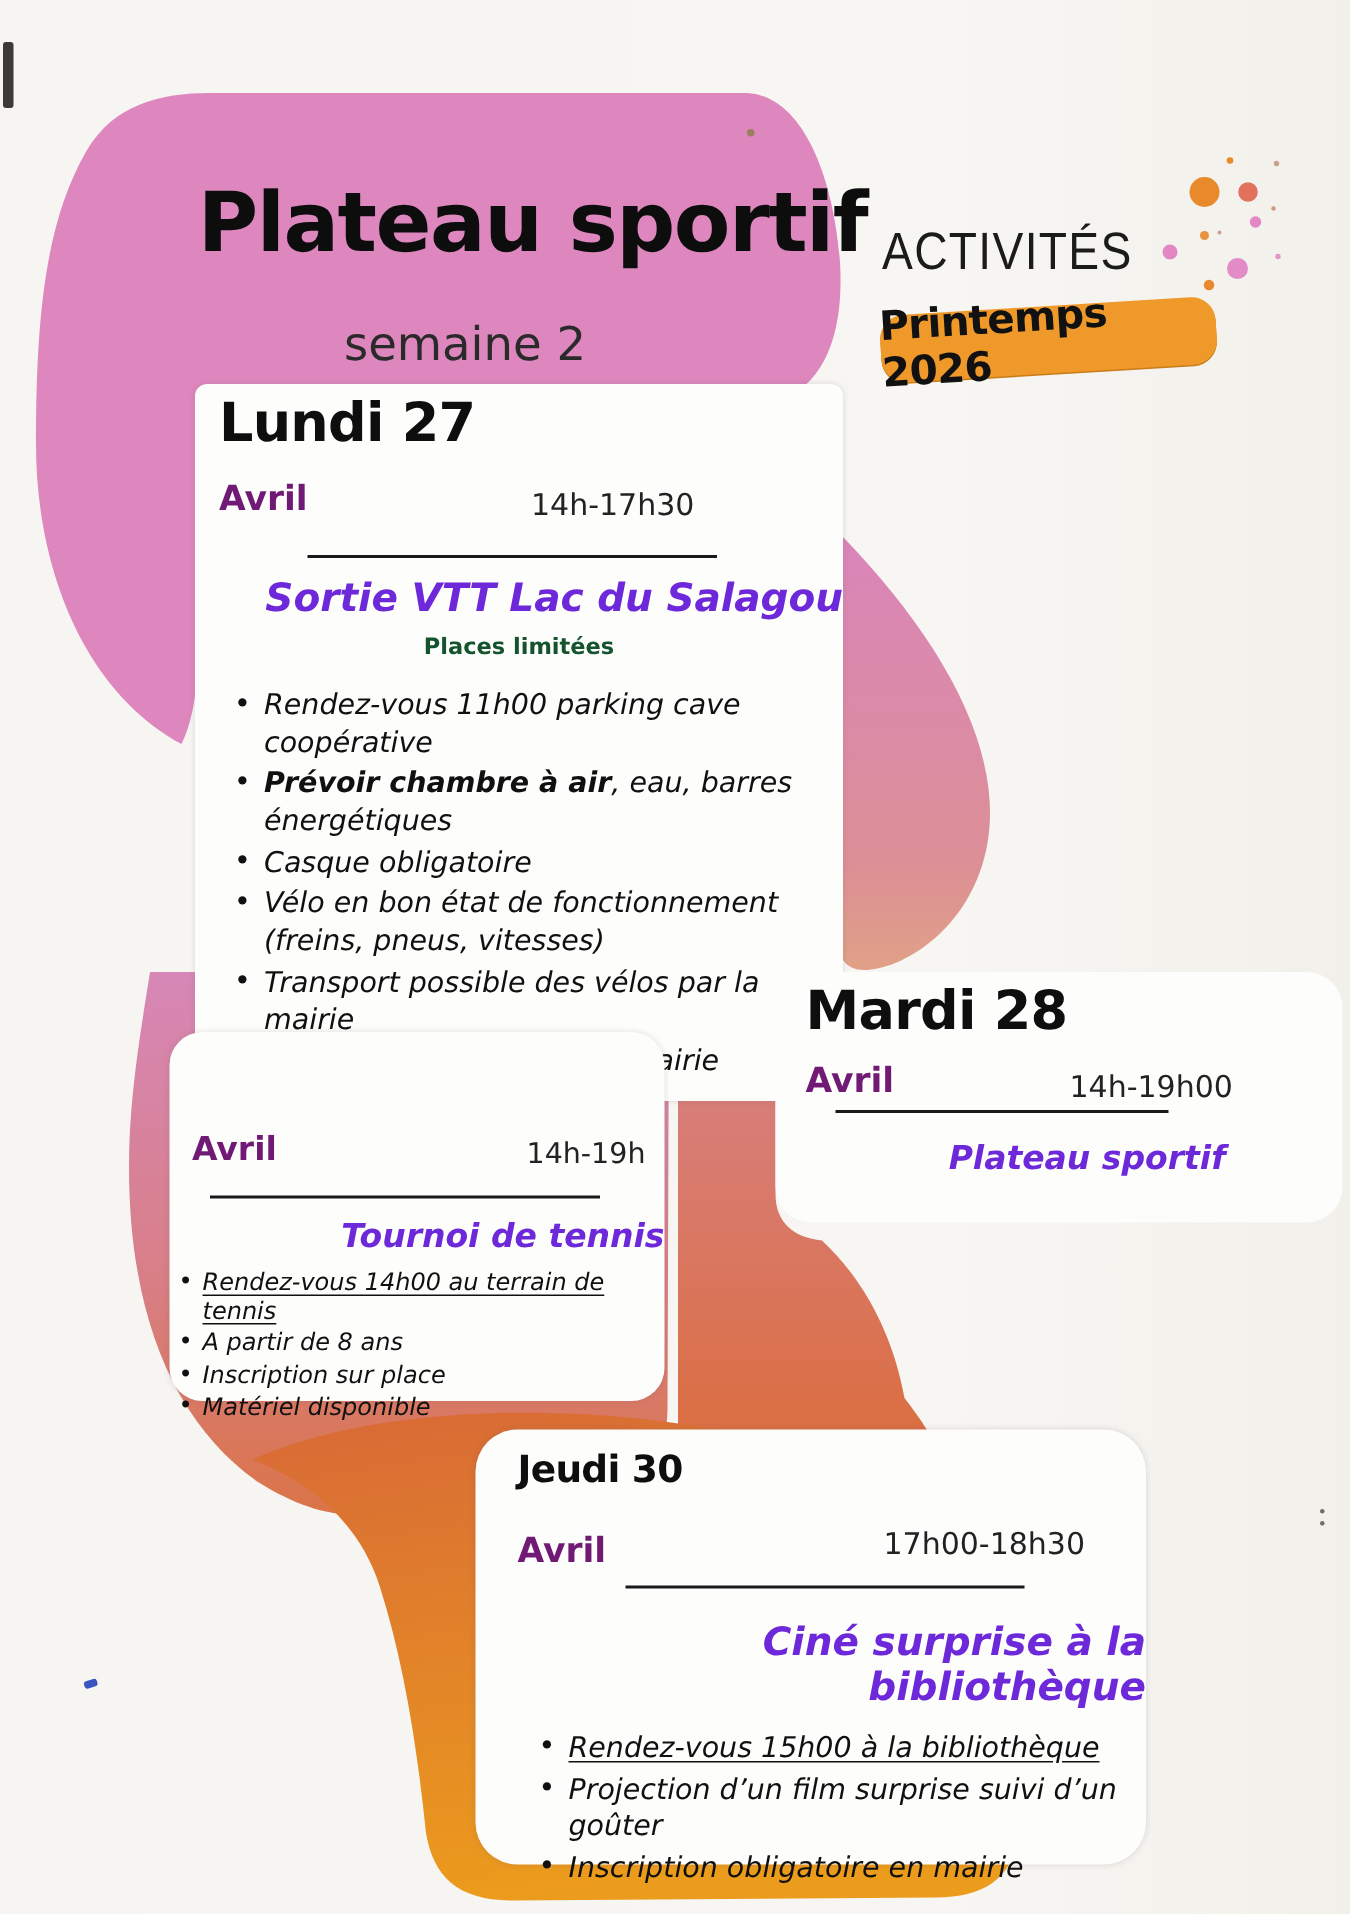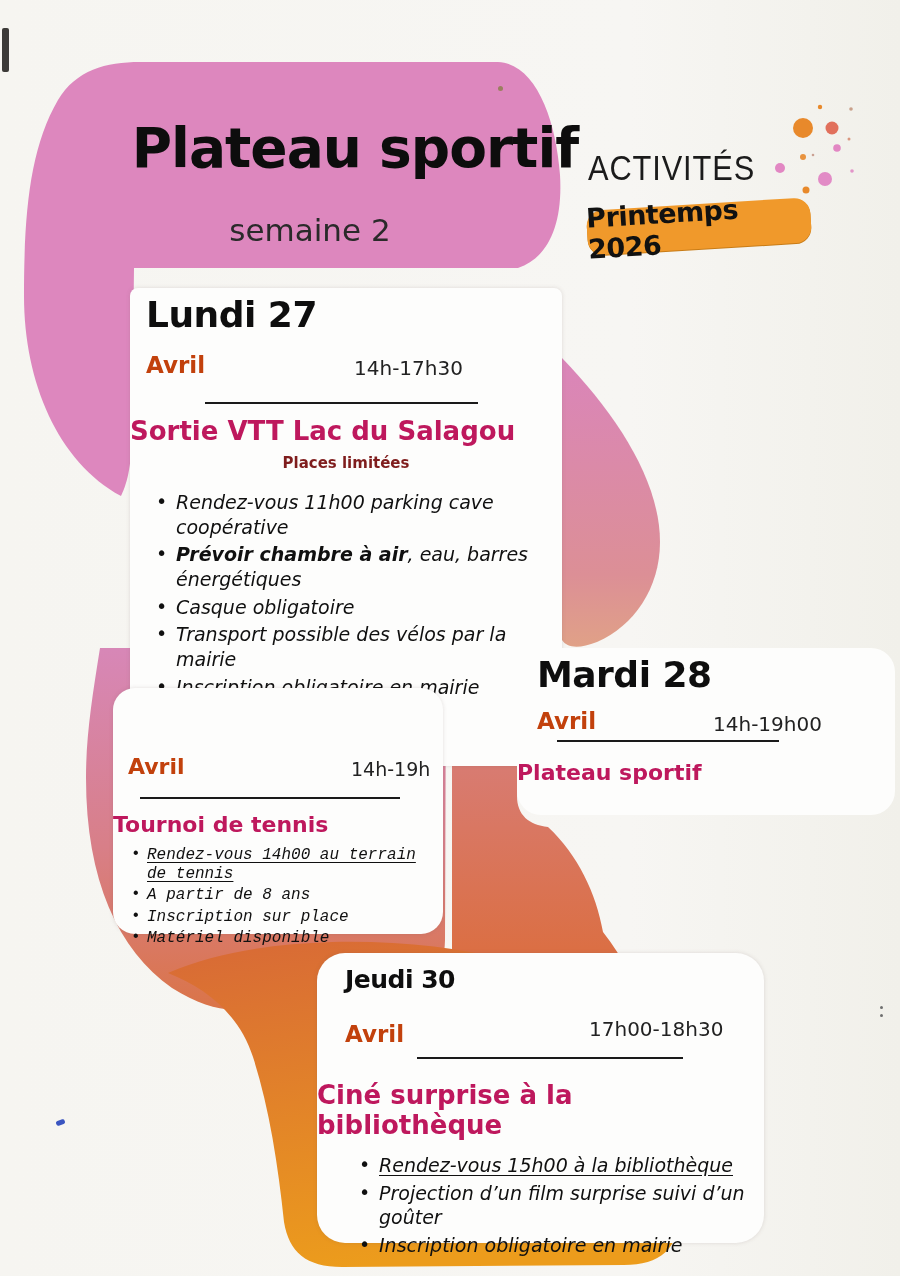--- a/index.html
+++ b/index.html
@@ -27,25 +27,25 @@
   .badge{
     position:absolute; left:587px; top:204px; width:224px; height:45px;
     background:#f0992b; border-radius:16px; transform:rotate(-3.5deg);
     display:flex; align-items:center; justify-content:center;
     box-shadow:0 1px 0 #c87c17;
   }
   .badge span{font-size:27px; font-weight:800; color:#111; letter-spacing:-0.5px;}
   
   .card{position:absolute; background:#fdfdfc; box-shadow:0 0 4px rgba(110,90,90,.18);}
   .day{position:absolute; font-weight:800; color:#0e0e0e; letter-spacing:-0.5px;}
-  .month{position:absolute; font-weight:800; font-size:23px; color:#c2410c;}
+  .month{position:absolute; font-weight:800; font-size:23px; color:#701a75;}
   .time{position:absolute; font-size:20px; color:#222;}
   .divider{position:absolute; border-top:2px solid #1a1a1a; height:0;}
-  .event-title{position:absolute; text-align:left; font-weight:800; color:#be185d;}
-  .note{position:absolute; text-align:center; font-weight:700; font-size:15px; color:#7f1d1d;}
+  .event-title{position:absolute; text-align:right; font-weight:800; color:#6d28d9;font-style:italic;}
+  .note{position:absolute; text-align:center; font-weight:700; font-size:15px; color:#14532d;}
   ul.blist{position:absolute; margin:0; padding:0; list-style:none; font-style:italic; color:#101010;}
   ul.blist li{position:relative; padding-left:24px; margin:0 0 3px 0;}
   ul.blist li::before{content:"•"; position:absolute; left:4px; top:-1px; font-style:normal;}
   ul.b-lg{font-size:19px; line-height:1.3;}
   ul.b-sm{font-size:16px; line-height:1.16;}
   ul.b-sm li{padding-left:20px;}
   .em-bold{font-weight:700; text-underline-offset:3px;}
   .em-underline{text-decoration:underline; text-underline-offset:3px;}
   
   .corner-mark{position:absolute; left:2px; top:28px; width:7px; height:44px; background:#3c3a38; border-radius:2px;}
@@ -140,50 +140,51 @@
     </g>
   </svg>
 
   <div class="main-title">Plateau sportif</div>
   <div class="subtitle">semaine 2</div>
   <div class="activities">ACTIVITÉS</div>
   <div class="badge">
     <span>Printemps 2026</span>
   </div>
 
-  <div class="card" style="left:130px;top:288px;width:432px;height:478px;border-radius:8px;">
+  <div class="card" style="left:130px;top:256px;width:432px;height:478px;border-radius:8px;">
     <div class="day" style="left:16px;top:6px;font-size:36px;">Lundi 27</div>
     <div class="month" style="left:16px;top:64px;">Avril</div>
     <div class="time" style="left:224px;top:68px;">14h-17h30</div>
     <div class="divider" style="left:75px;top:114px;width:273px;"></div>
     <div class="event-title" style="left:0;top:128px;width:432px;font-size:26px;">Sortie VTT Lac du Salagou</div>
     <div class="note" style="left:0;top:166px;width:432px;">Places limitées</div>
     <ul class="blist b-lg" style="left:22px;top:202px;width:400px;">
       <li><span>Rendez-vous 11h00 parking cave coopérative</span></li>
       <li><span class="em-bold">Prévoir chambre à air</span><span>, eau, barres énergétiques</span></li>
       <li><span>Casque obligatoire</span></li>
+      <li><span>Vélo en bon état de fonctionnement (freins, pneus, vitesses)</span></li>
       <li><span>Transport possible des vélos par la mairie</span></li>
       <li><span>Inscription obligatoire en mairie</span></li>
     </ul>
   </div>
 
   <div class="card" style="left:517px;top:648px;width:363px;height:167px;border-radius:24px;box-shadow:none;padding-left:15px;">
     <div class="day" style="left:20px;top:6px;font-size:36px;">Mardi 28</div>
     <div class="month" style="left:20px;top:60px;">Avril</div>
     <div class="time" style="left:196px;top:64px;">14h-19h00</div>
     <div class="divider" style="left:40px;top:92px;width:222px;"></div>
     <div class="event-title" style="left:0;top:112px;width:300px;font-size:22px;">Plateau sportif</div>
   </div>
 
   <div class="card" style="left:113px;top:688px;width:330px;height:246px;border-radius:22px;">
     <div class="month" style="left:15px;top:66px;font-size:22px;">Avril</div>
     <div class="time" style="left:238px;top:70px;font-size:19px;">14h-19h</div>
     <div class="divider" style="left:27px;top:109px;width:260px;"></div>
     <div class="event-title" style="left:0;top:124px;width:330px;font-size:22px;">Tournoi de tennis</div>
-    <ul class="blist b-sm" style="left:14px;top:158px;width:310px;font-family:Liberation Mono, monospace;">
+    <ul class="blist b-sm" style="left:2px;top:158px;width:310px;">
       <li><span class="em-underline">Rendez-vous 14h00 au terrain de tennis</span></li>
       <li><span>A partir de 8 ans</span></li>
       <li><span>Inscription sur place</span></li>
       <li><span>Matériel disponible</span></li>
     </ul>
   </div>
 
   <div class="card" style="left:317px;top:953px;width:447px;height:290px;border-radius:28px;">
     <div class="day" style="left:28px;top:12px;font-size:25px;">Jeudi 30</div>
     <div class="month" style="left:28px;top:68px;">Avril</div>

